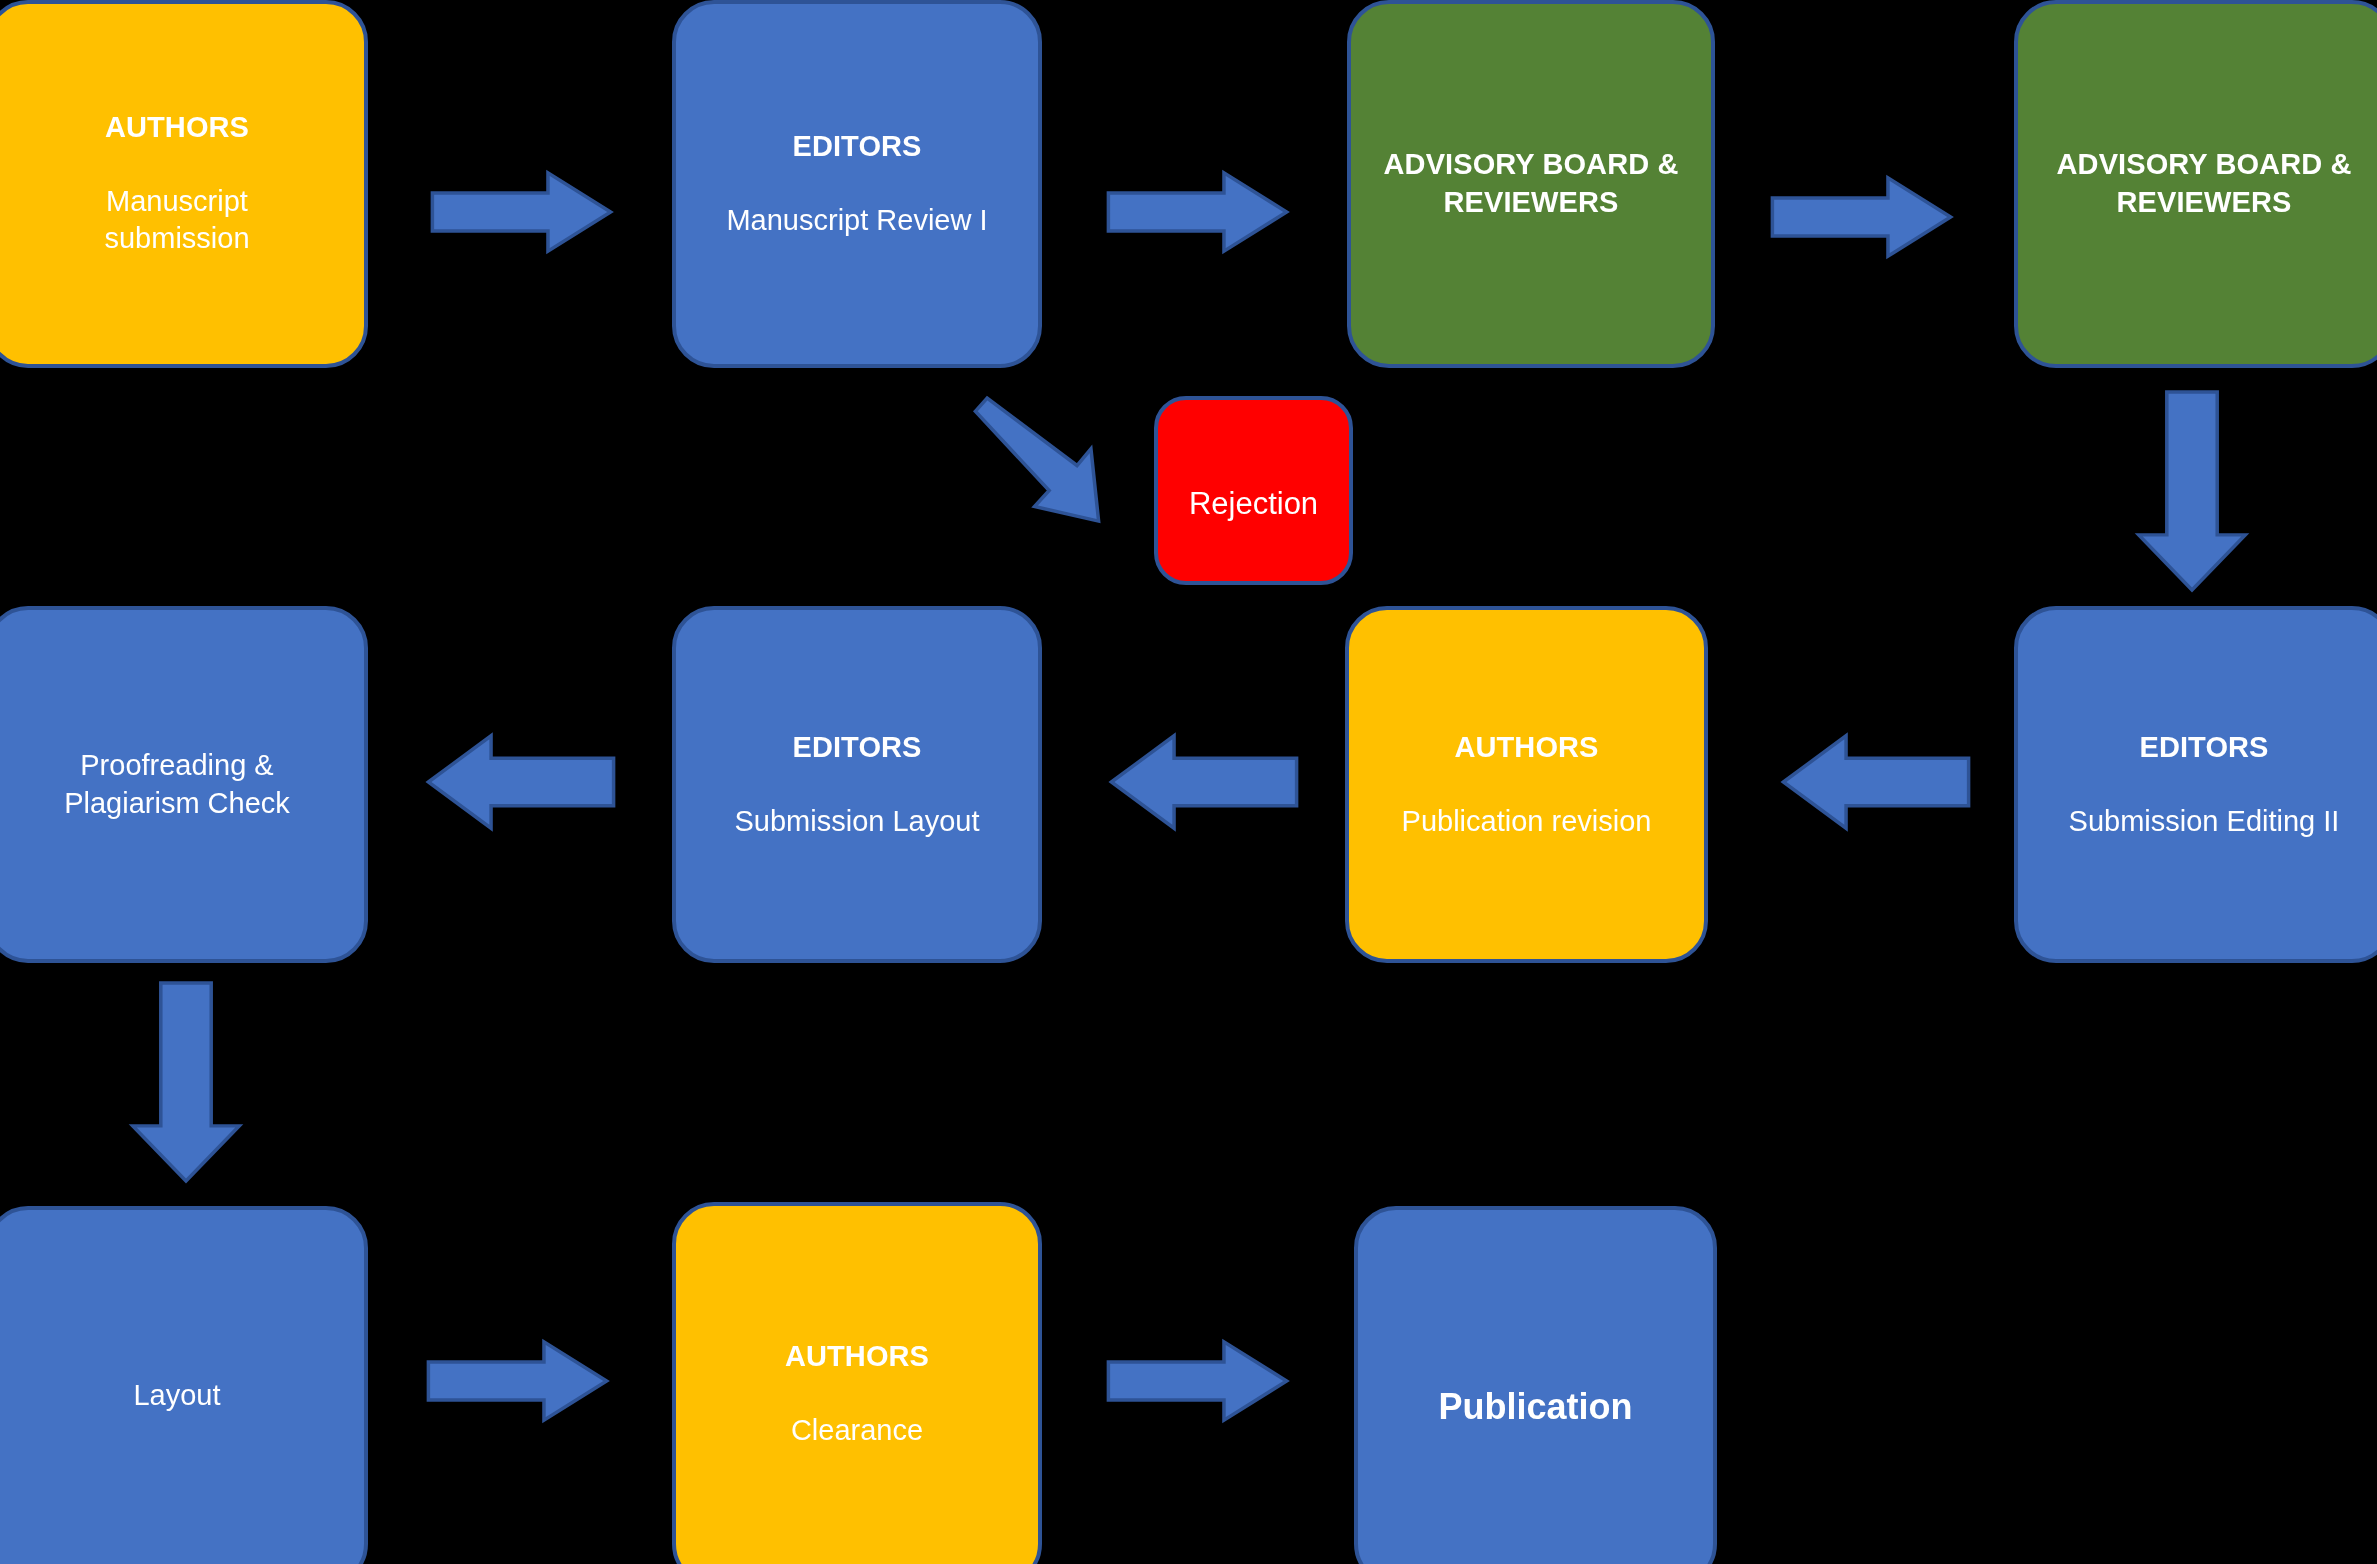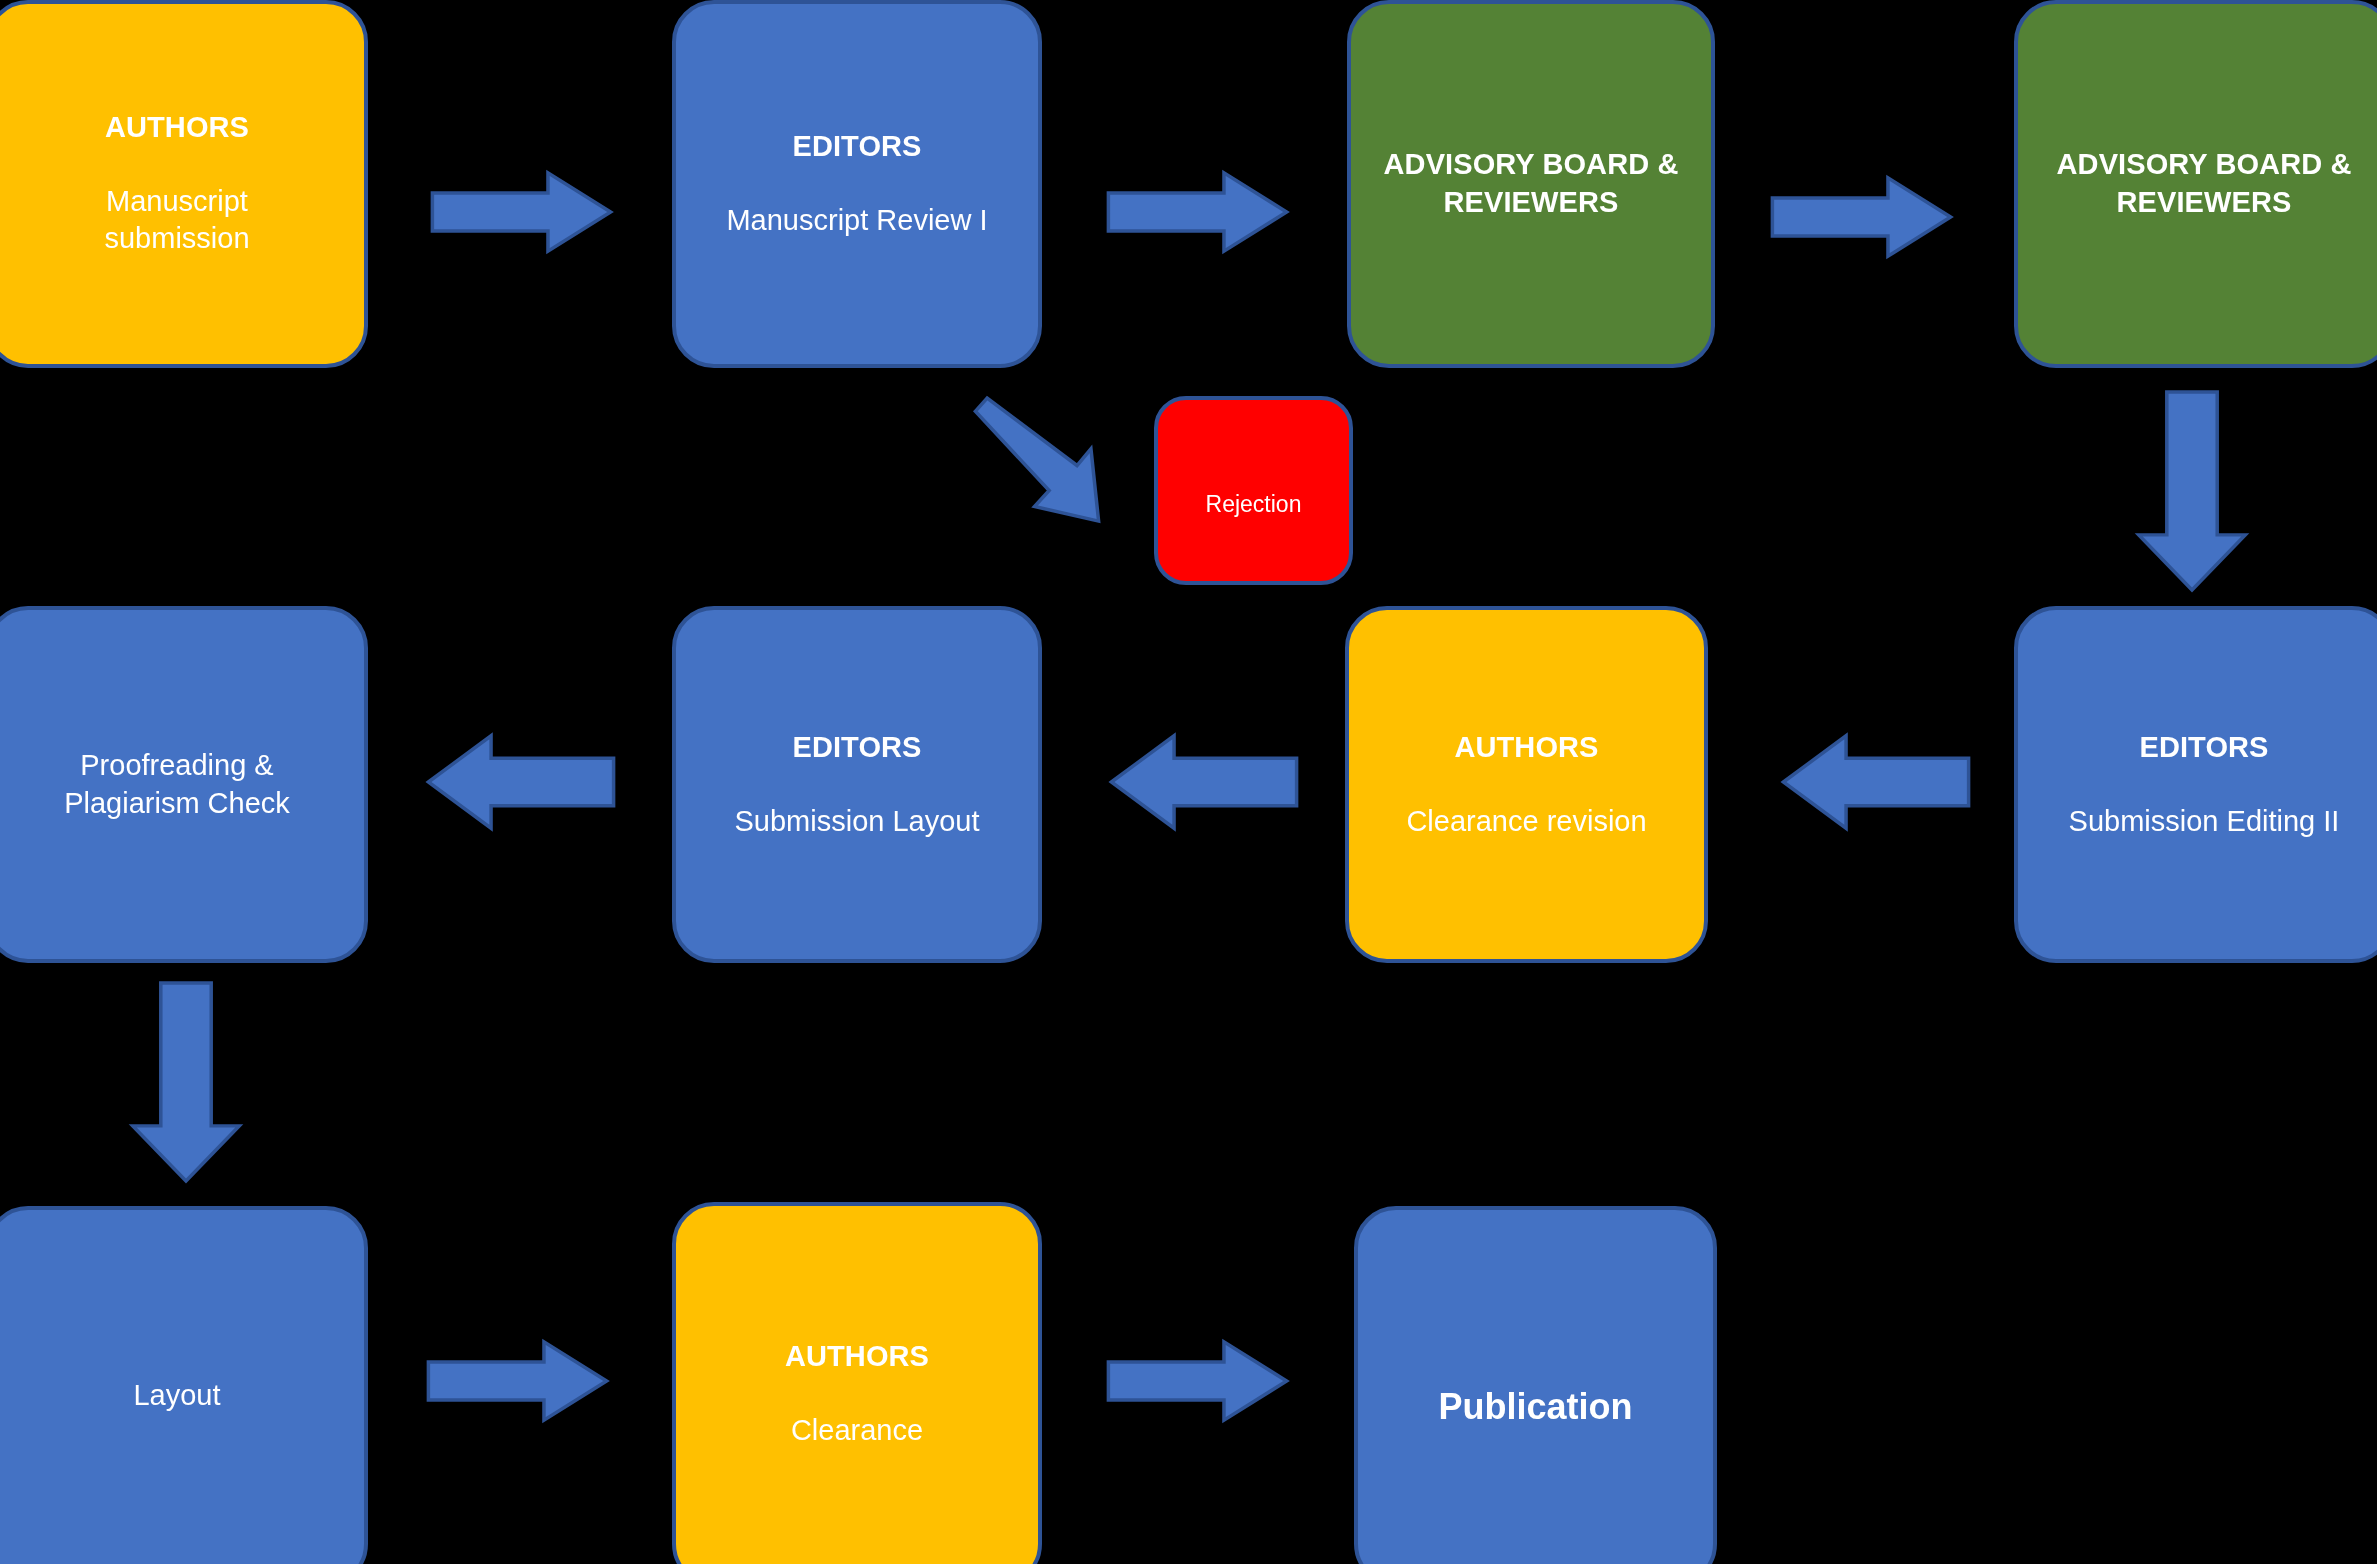--- a/index.html
+++ b/index.html
@@ -53,21 +53,21 @@
     font-size: 29px;
     line-height: 1.30;
     white-space: pre-line;
   }
   
   .node .role + .task { margin-top: 36px; }
 
   
   .node.single .task { font-size: 29px; }
   .node.single-bold .task { font-size: 36px; font-weight: bold; margin-top: 22px; }
-  .node.compact .task { font-size: 23px; margin-top: 28px; }
+  .node.compact .task { font-size: 31px; margin-top: 28px; }
 
   
   .arrow {
     position: absolute;
   }
   .arrow svg { display: block; width: 100%; height: 100%; overflow: visible; }
   .arrow polygon {
     fill: #4472C4;
     stroke: #2E5396;
     stroke-width: 5;
@@ -133,21 +133,21 @@
 Plagiarism Check</div>
   </div>
 
   <div class="node fill-blue" style="left:672px; top:598px; width:370px; height:357px;">
     <div class="role">EDITORS</div>
     <div class="task">Submission Layout</div>
   </div>
 
   <div class="node fill-yellow" style="left:1345px; top:598px; width:363px; height:357px;">
     <div class="role">AUTHORS</div>
-    <div class="task">Clearance  revision</div>
+    <div class="task">Publication  revision</div>
   </div>
 
   <div class="node fill-blue" style="left:2014px; top:598px; width:380px; height:357px;">
     <div class="role">EDITORS</div>
     <div class="task">Submission Editing II</div>
   </div>
 
   <div class="arrow" style="left:2136px; top:382px; width:112px; height:202px;">
     <svg viewBox="0 0 160 290" preserveAspectRatio="none">
       <polygon points="44,3 116,3 116,208 156,208 80,287 4,208 44,208"></polygon>

